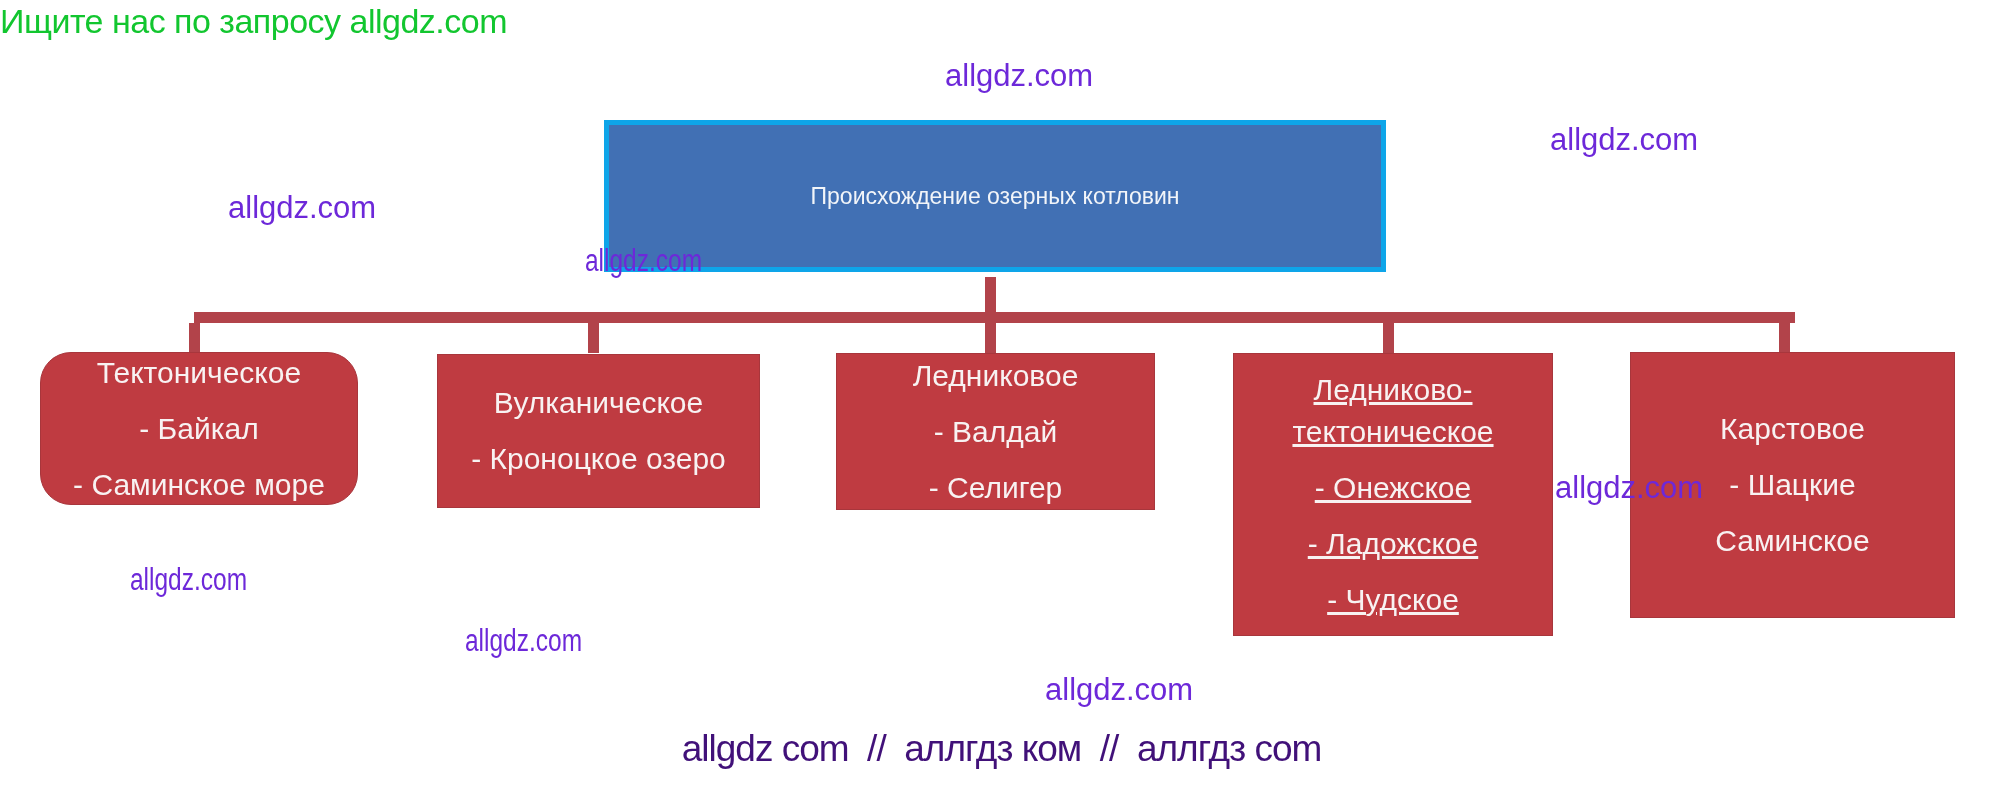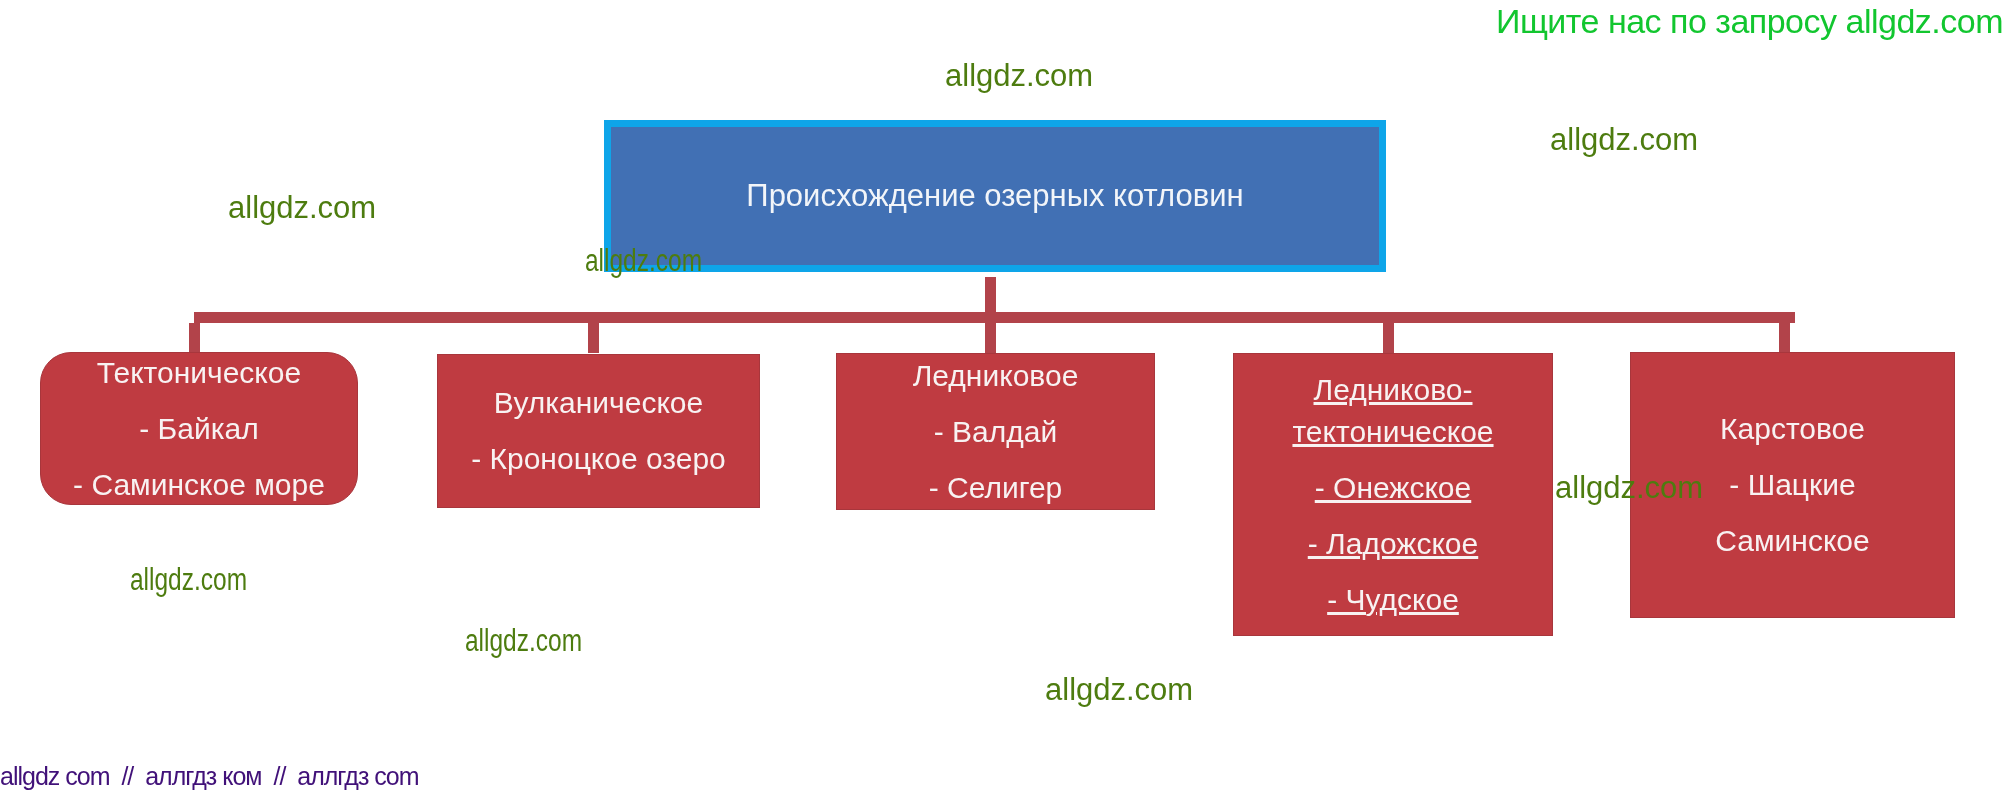--- a/index.html
+++ b/index.html
@@ -6,48 +6,48 @@
   #stage{
     position:relative;
     width:2003px;height:812px;
     background:#ffffff;
     overflow:hidden;
     font-family:"Liberation Sans","DejaVu Sans",sans-serif;
   }
   
   .promo{
     position:absolute;left:0;top:2px;width:100%;
-    text-align:right;
+    text-align:left;
     font-size:34px;letter-spacing:-0.5px;
     color:#12c62f;
     white-space:pre;
   }
   
   .wm{
     position:absolute;
-    color:#4d7c0f;
+    color:#6d28d9;
     font-size:31px;
     white-space:nowrap;
     z-index:5;
   }
   .wm .cond{display:inline-block;transform:scaleX(0.79);transform-origin:left top;}
   .wm1{left:945px;top:58px;}
   .wm2{left:228px;top:190px;}
   .wm3{left:1550px;top:122px;}
   .wm4{left:585px;top:243px;}
   .wm5{left:130px;top:562px;}
   .wm6{left:465px;top:623px;}
   .wm7{left:1045px;top:672px;}
   .wm8{left:1555px;top:470px;}
   
   .root-node{
     position:absolute;left:604px;top:120px;width:782px;height:152px;
-    background:#4170b4;border:7px solid #0ea5e9;box-sizing:border-box;
+    background:#4170b4;border:5px solid #0ea5e9;box-sizing:border-box;
     display:flex;align-items:center;justify-content:center;
-    color:#f2f5f9;font-size:31px;
+    color:#f2f5f9;font-size:23px;
     z-index:2;
   }
   
   .conn{position:absolute;background:#b2434a;z-index:1;}
   .conn-root-stub{left:985px;top:277px;width:11px;height:36px;}
   .conn-hline{left:194px;top:312px;width:1601px;height:11px;}
   .conn-stub{top:323px;width:11px;height:30px;}
   .stub1{left:189px;}
   .stub2{left:588px;}
   .stub3{left:985px;}
@@ -63,23 +63,23 @@
     padding:0 8px;
   }
   .node .line{line-height:42px;margin:7px 0;}
   .node1{left:40px; top:352px;width:318px;height:153px;border-radius:31px;}
   .node2{left:437px;top:354px;width:323px;height:154px;}
   .node3{left:836px;top:353px;width:319px;height:157px;}
   .node4{left:1233px;top:353px;width:320px;height:283px;text-decoration:underline;}
   .node5{left:1630px;top:352px;width:325px;height:266px;}
   
   .footer{
-    position:absolute;left:0;top:762px;width:100%;
-    text-align:left;
-    font-size:25px;letter-spacing:-1px;
+    position:absolute;left:0;top:728px;width:100%;
+    text-align:center;
+    font-size:37px;letter-spacing:-1px;
     color:#411179;
     white-space:pre;
   }
 </style>
 </head>
 <body>
 
 <div id="stage">
 
   <div class="promo">Ищите нас по запросу allgdz.com</div>

